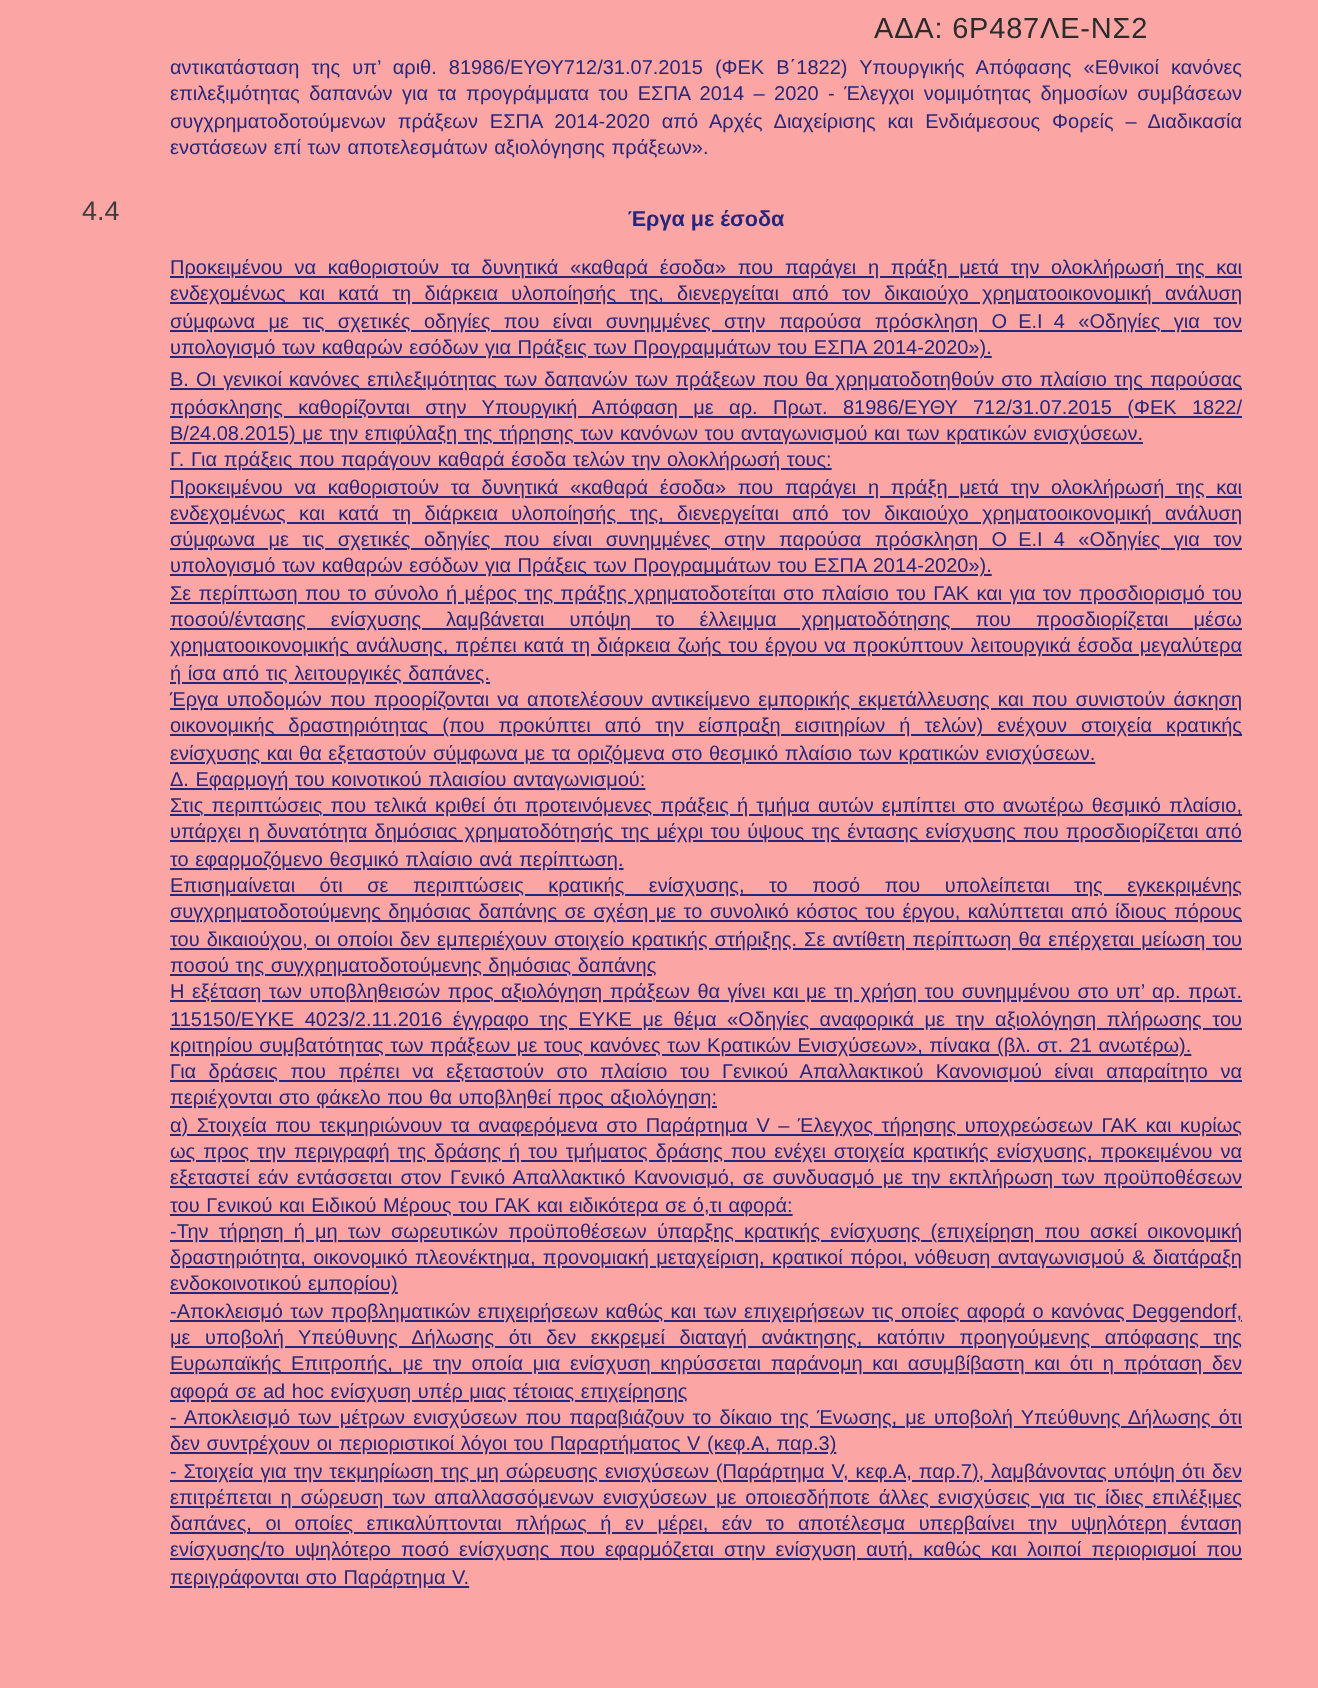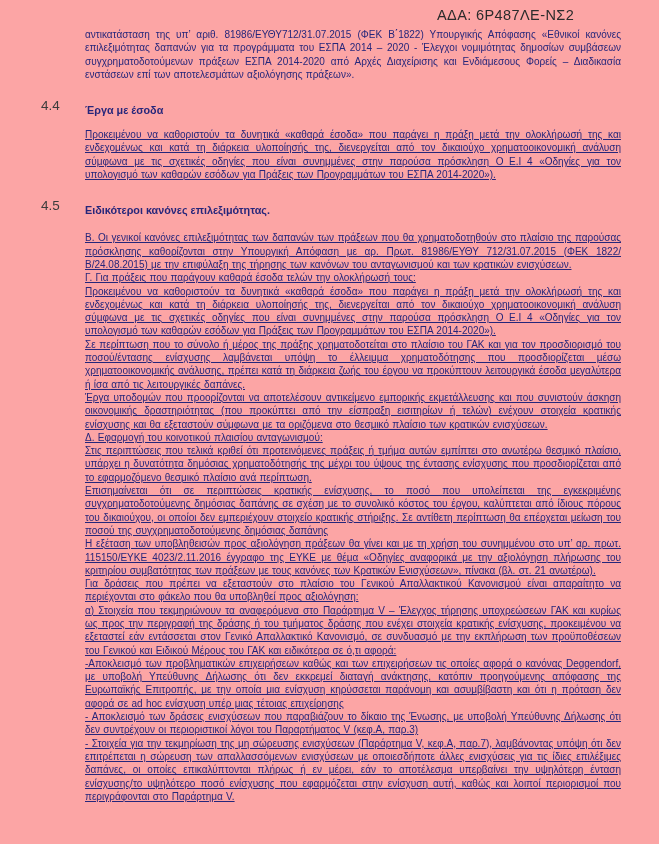--- a/index.html
+++ b/index.html
@@ -33,20 +33,21 @@
     line-height: 13.3px;
     text-align: justify;
     color: #26267b;
     word-spacing: 0.5px;
   }
   .section-heading {
     position: relative;
     margin-top: 19px;
     margin-bottom: 12px;
     height: 16px;
+    text-align: center;
   }
   .sec-num {
     position: absolute;
     left: -44px;
     top: -2px;
     font-size: 13.5px;
     color: #3c3c3c;
   }
   .sec-title {
     font-size: 10.8px;
@@ -72,38 +73,35 @@
         <span class="sec-num">4.4</span>
         <span class="sec-title">Έργα με έσοδα</span>
       </div>
       <div class="section-body">
 
       <p class="body">Προκειμένου να καθοριστούν τα δυνητικά «καθαρά έσοδα» που παράγει η πράξη μετά την ολοκλήρωσή της και ενδεχομένως και κατά τη διάρκεια υλοποίησής της, διενεργείται από τον δικαιούχο χρηματοοικονομική ανάλυση σύμφωνα με τις σχετικές οδηγίες που είναι συνημμένες στην παρούσα πρόσκληση Ο_Ε.Ι_4 «Οδηγίες για τον υπολογισμό των καθαρών εσόδων για Πράξεις των Προγραμμάτων του ΕΣΠΑ 2014-2020»).</p>
         </div>
     </div>
 
     <div class="section">
-      <div class="section-heading">
-        <span class="sec-num">4.5</span>
-        <span class="sec-title">Ειδικότεροι κανόνες επιλεξιμότητας.</span>
-      </div>
       <div class="sec-gap"></div>
       <div class="section-body">
 
           <p class="body">Β. Οι γενικοί κανόνες επιλεξιμότητας των δαπανών των πράξεων που θα χρηματοδοτηθούν στο πλαίσιο της παρούσας πρόσκλησης καθορίζονται στην Υπουργική Απόφαση με αρ. Πρωτ. 81986/ΕΥΘΥ 712/31.07.2015 (ΦΕΚ 1822/Β/24.08.2015) με την επιφύλαξη της τήρησης των κανόνων του ανταγωνισμού και των κρατικών ενισχύσεων.</p>
           <p class="body">Γ. Για πράξεις που παράγουν καθαρά έσοδα τελών την ολοκλήρωσή τους:</p>
           <p class="body">Προκειμένου να καθοριστούν τα δυνητικά «καθαρά έσοδα» που παράγει η πράξη μετά την ολοκλήρωσή της και ενδεχομένως και κατά τη διάρκεια υλοποίησής της, διενεργείται από τον δικαιούχο χρηματοοικονομική ανάλυση σύμφωνα με τις σχετικές οδηγίες που είναι συνημμένες στην παρούσα πρόσκληση Ο_Ε.Ι_4 «Οδηγίες για τον υπολογισμό των καθαρών εσόδων για Πράξεις των Προγραμμάτων του ΕΣΠΑ 2014-2020»).</p>
           <p class="body">Σε περίπτωση που το σύνολο ή μέρος της πράξης χρηματοδοτείται στο πλαίσιο του ΓΑΚ και για τον προσδιορισμό του ποσού/έντασης ενίσχυσης λαμβάνεται υπόψη το έλλειμμα χρηματοδότησης που προσδιορίζεται μέσω χρηματοοικονομικής ανάλυσης, πρέπει κατά τη διάρκεια ζωής του έργου να προκύπτουν λειτουργικά έσοδα μεγαλύτερα ή ίσα από τις λειτουργικές δαπάνες.</p>
           <p class="body">Έργα υποδομών που προορίζονται να αποτελέσουν αντικείμενο εμπορικής εκμετάλλευσης και που συνιστούν άσκηση οικονομικής δραστηριότητας (που προκύπτει από την είσπραξη εισιτηρίων ή τελών) ενέχουν στοιχεία κρατικής ενίσχυσης και θα εξεταστούν σύμφωνα με τα οριζόμενα στο θεσμικό πλαίσιο των κρατικών ενισχύσεων.</p>
           <p class="body">Δ. Εφαρμογή του κοινοτικού πλαισίου ανταγωνισμού:</p>
           <p class="body">Στις περιπτώσεις που τελικά κριθεί ότι προτεινόμενες πράξεις ή τμήμα αυτών εμπίπτει στο ανωτέρω θεσμικό πλαίσιο, υπάρχει η δυνατότητα δημόσιας χρηματοδότησής της μέχρι του ύψους της έντασης ενίσχυσης που προσδιορίζεται από το εφαρμοζόμενο θεσμικό πλαίσιο ανά περίπτωση.</p>
           <p class="body">Επισημαίνεται ότι σε περιπτώσεις κρατικής ενίσχυσης, το ποσό που υπολείπεται της εγκεκριμένης συγχρηματοδοτούμενης δημόσιας δαπάνης σε σχέση με το συνολικό κόστος του έργου, καλύπτεται από ίδιους πόρους του δικαιούχου, οι οποίοι δεν εμπεριέχουν στοιχείο κρατικής στήριξης. Σε αντίθετη περίπτωση θα επέρχεται μείωση του ποσού της συγχρηματοδοτούμενης δημόσιας δαπάνης</p>
           <p class="body">Η εξέταση των υποβληθεισών προς αξιολόγηση πράξεων θα γίνει και με τη χρήση του συνημμένου στο υπ’ αρ. πρωτ. 115150/ΕΥΚΕ 4023/2.11.2016 έγγραφο της ΕΥΚΕ με θέμα «Οδηγίες αναφορικά με την αξιολόγηση πλήρωσης του κριτηρίου συμβατότητας των πράξεων με τους κανόνες των Κρατικών Ενισχύσεων», πίνακα (βλ. στ. 21 ανωτέρω).</p>
           <p class="body">Για δράσεις που πρέπει να εξεταστούν στο πλαίσιο του Γενικού Απαλλακτικού Κανονισμού είναι απαραίτητο να περιέχονται στο φάκελο που θα υποβληθεί προς αξιολόγηση:</p>
           <p class="body">α) Στοιχεία που τεκμηριώνουν τα αναφερόμενα στο Παράρτημα V – Έλεγχος τήρησης υποχρεώσεων ΓΑΚ και κυρίως ως προς την περιγραφή της δράσης ή του τμήματος δράσης που ενέχει στοιχεία κρατικής ενίσχυσης, προκειμένου να εξεταστεί εάν εντάσσεται στον Γενικό Απαλλακτικό Κανονισμό, σε συνδυασμό με την εκπλήρωση των προϋποθέσεων του Γενικού και Ειδικού Μέρους του ΓΑΚ και ειδικότερα σε ό,τι αφορά:</p>
+          <p class="body">-Την τήρηση ή μη των σωρευτικών προϋποθέσεων ύπαρξης κρατικής ενίσχυσης (επιχείρηση που ασκεί οικονομική δραστηριότητα, οικονομικό πλεονέκτημα, προνομιακή μεταχείριση, κρατικοί πόροι, νόθευση ανταγωνισμού &amp; διατάραξη ενδοκοινοτικού εμπορίου)</p>
           <p class="body">-Αποκλεισμό των προβληματικών επιχειρήσεων καθώς και των επιχειρήσεων τις οποίες αφορά ο κανόνας Deggendorf, με υποβολή Υπεύθυνης Δήλωσης ότι δεν εκκρεμεί διαταγή ανάκτησης, κατόπιν προηγούμενης απόφασης της Ευρωπαϊκής Επιτροπής, με την οποία μια ενίσχυση κηρύσσεται παράνομη και ασυμβίβαστη και ότι η πρόταση δεν αφορά σε ad hoc ενίσχυση υπέρ μιας τέτοιας επιχείρησης</p>
-          <p class="body">- Αποκλεισμό των δράσεις ενισχύσεων που παραβιάζουν το δίκαιο της Ένωσης, με υποβολή Υπεύθυνης Δήλωσης ότι δεν συντρέχουν οι περιοριστικοί λόγοι του Παραρτήματος V (κεφ.Α, παρ.3)</p>
+          <p class="body">- Αποκλεισμό των μέτρων ενισχύσεων που παραβιάζουν το δίκαιο της Ένωσης, με υποβολή Υπεύθυνης Δήλωσης ότι δεν συντρέχουν οι περιοριστικοί λόγοι του Παραρτήματος V (κεφ.Α, παρ.3)</p>
           <p class="body">- Στοιχεία για την τεκμηρίωση της μη σώρευσης ενισχύσεων (Παράρτημα V, κεφ.Α, παρ.7), λαμβάνοντας υπόψη ότι δεν επιτρέπεται η σώρευση των απαλλασσόμενων ενισχύσεων με οποιεσδήποτε άλλες ενισχύσεις για τις ίδιες επιλέξιμες δαπάνες, οι οποίες επικαλύπτονται πλήρως ή εν μέρει, εάν το αποτέλεσμα υπερβαίνει την υψηλότερη ένταση ενίσχυσης/το υψηλότερο ποσό ενίσχυσης που εφαρμόζεται στην ενίσχυση αυτή, καθώς και λοιποί περιορισμοί που περιγράφονται στο Παράρτημα V.</p>
         </div>
     </div>
 
   </div>
 </div>
 
 </body></html>

